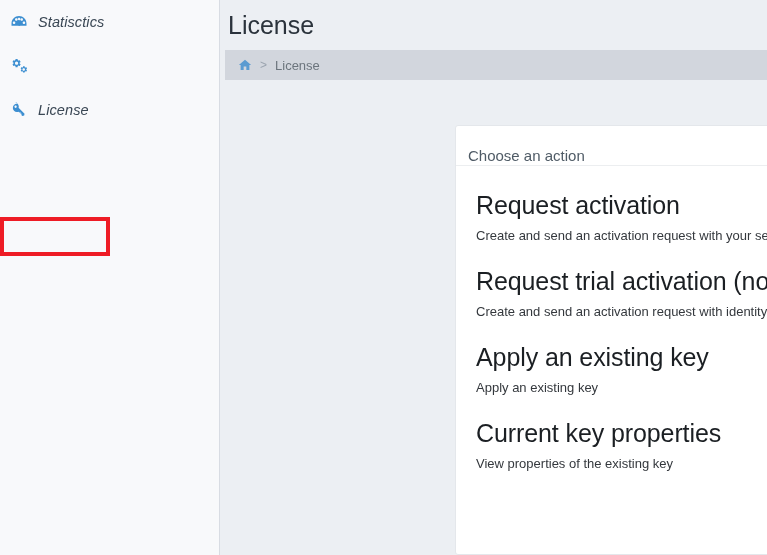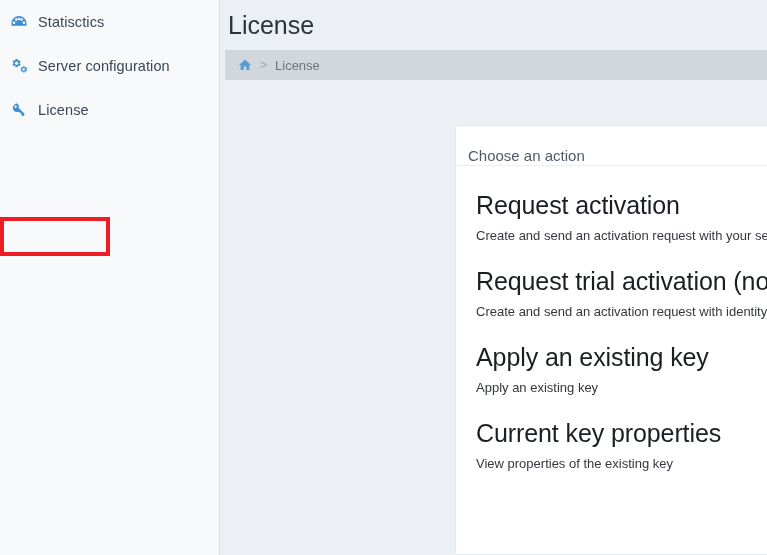--- a/index.html
+++ b/index.html
@@ -31,20 +31,21 @@
     padding-top: 0px;
   }
 
   .nav-item {
     position: relative;
     display: flex;
     align-items: center;
     height: 44px;
     padding-left: 6px;
     cursor: pointer;
+    font-style: italic;
   }
 
   .nav-icon {
     width: 26px;
     min-width: 26px;
     height: 26px;
     display: flex;
     align-items: center;
     justify-content: center;
     color: #3d8fd1;
@@ -185,21 +186,20 @@
 
 
 
     <div class="nav-item">
       <span class="nav-icon">
         <svg width="19" height="19" viewBox="0 0 24 24" fill="currentColor" aria-hidden="true">
           <path d="M13.1 8.9l-.9-.5c.1-.4.1-.9 0-1.4l.9-.5c.2-.1.3-.4.2-.6l-.9-1.6c-.1-.2-.4-.3-.6-.2l-.9.5c-.3-.3-.7-.6-1.2-.7V2.9c0-.3-.2-.5-.5-.5H7.4c-.3 0-.5.2-.5.5v1c-.4.2-.8.4-1.2.7l-.9-.5c-.2-.1-.5-.1-.6.2l-.9 1.6c-.1.2-.1.5.2.6l.9.5c-.1.4-.1.9 0 1.4l-.9.5c-.2.1-.3.4-.2.6l.9 1.6c.1.2.4.3.6.2l.9-.5c.3.3.7.6 1.2.7v1c0 .3.2.5.5.5h1.8c.3 0 .5-.2.5-.5v-1c.4-.2.8-.4 1.2-.7l.9.5c.2.1.5.1.6-.2l.9-1.6c.2-.3.1-.5-.1-.6zM8.3 9.9c-1.1 0-2-.9-2-2.1s.9-2.1 2-2.1 2 .9 2 2.1-.9 2.1-2 2.1z"></path>
           <path d="M21.3 16.6l-.7-.4c.1-.3.1-.7 0-1l.7-.4c.2-.1.2-.3.1-.5l-.7-1.2c-.1-.2-.3-.2-.5-.1l-.7.4c-.3-.2-.6-.4-.9-.5v-.8c0-.2-.2-.4-.4-.4h-1.4c-.2 0-.4.2-.4.4v.8c-.3.1-.6.3-.9.5l-.7-.4c-.2-.1-.4 0-.5.1l-.7 1.2c-.1.2-.1.4.1.5l.7.4c-.1.3-.1.7 0 1l-.7.4c-.2.1-.2.3-.1.5l.7 1.2c.1.2.3.2.5.1l.7-.4c.3.2.6.4.9.5v.8c0 .2.2.4.4.4h1.4c.2 0 .4-.2.4-.4v-.8c.3-.1.6-.3.9-.5l.7.4c.2.1.4 0 .5-.1l.7-1.2c.2-.2.1-.4-.1-.5zm-4 .8c-.9 0-1.6-.7-1.6-1.6s.7-1.6 1.6-1.6 1.6.7 1.6 1.6-.7 1.6-1.6 1.6z"></path>
         </svg>
       </span>
-      <span class="nav-label">Server configuration</span>
     </div>
 
     <div class="nav-item">
       <span class="nav-icon">
         <svg width="17" height="17" viewBox="0 0 24 24" fill="currentColor" aria-hidden="true">
           <path d="M8.3 2.6C5.1 2.6 2.6 5.2 2.6 8.3c0 3.2 2.6 5.7 5.7 5.7.8 0 1.5-.2 2.2-.4l1.3 1.3 1.7-.4-.3 1.8 1.8.3-.4 1.7 1.4 1.4 2.6-.6.5-2.5L10.7 8c.2-.6.3-1.2.3-1.8 0-3.1-2.6-5.6-5.7-5.6h3zM6.5 5.1c.9 0 1.6.7 1.6 1.6S7.4 8.3 6.5 8.3 4.9 7.6 4.9 6.7s.7-1.6 1.6-1.6z"></path>
         </svg>
       </span>
       <span class="nav-label">License</span>
     </div>

